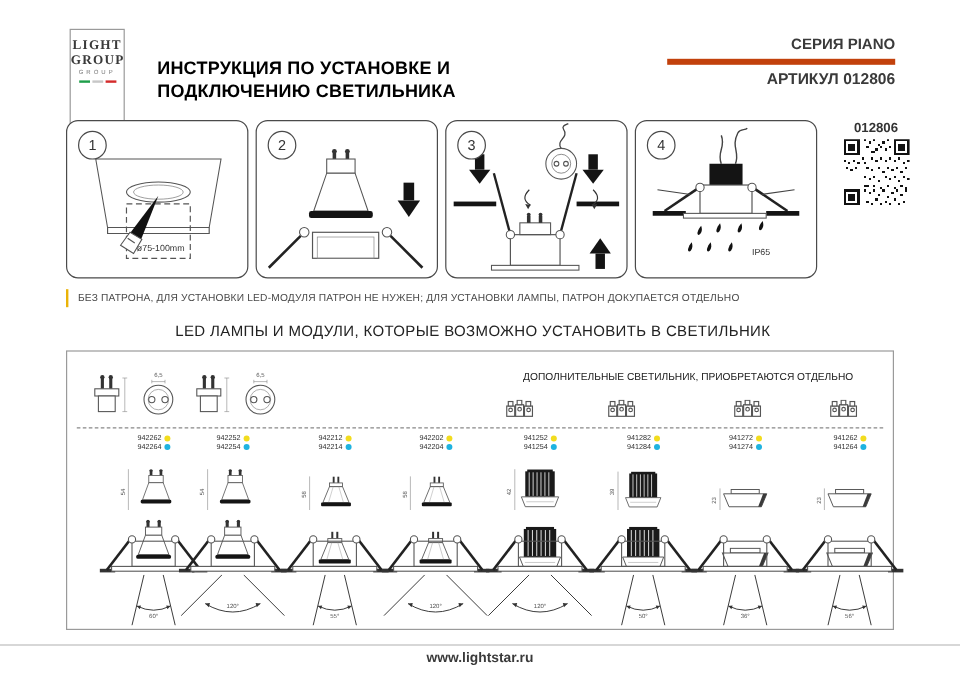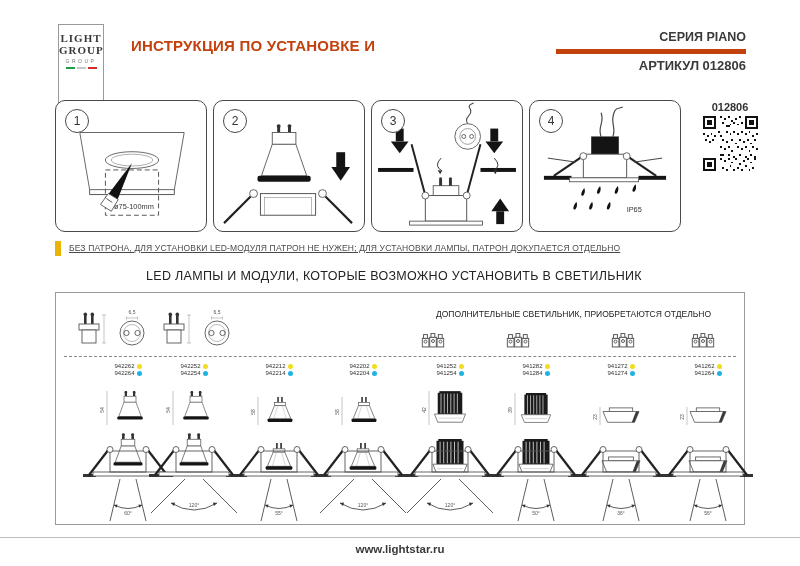--- a/index.html
+++ b/index.html
@@ -6,35 +6,35 @@
   .page{position:relative;width:800px;height:566px;background:#fff;overflow:hidden;
         font-family:"Liberation Sans",sans-serif;color:#3a3a3a;}
   .abs{position:absolute;}
 
   
   .logo{left:58px;top:24px;width:46px;height:81px;border:1px solid #9a9a9a;text-align:center;box-sizing:border-box;padding-top:7px;}
   .logo .l1{font-family:"Liberation Serif",serif;font-weight:bold;font-size:11px;letter-spacing:1px;line-height:12px;color:#3a3a3a;}
   .logo .grp{font-size:5px;letter-spacing:2.5px;color:#777;margin-top:2px;}
   .flag{display:flex;justify-content:center;gap:2px;margin-top:3px;}
   .flag span{display:inline-block;width:9px;height:2px;}
-  .title{left:131px;top:36px;font-size:15px;font-weight:bold;line-height:19px;color:#c2410c;letter-spacing:0.2px;}
+  .title{left:131px;top:48px;font-size:15px;font-weight:bold;line-height:19px;color:#000000;letter-spacing:0.2px;}
   .hdr-right{left:556px;top:30px;width:190px;text-align:right;}
   .hdr-right .series{font-size:12.5px;font-weight:bold;padding-bottom:5px;border-bottom:5px solid #c2410c;}
   .hdr-right .article{font-size:13px;font-weight:bold;margin-top:4px;}
 
   
   .stepbox{top:100px;width:152px;height:132px;border:1.5px solid #4a4a4a;border-radius:10px;box-sizing:border-box;background:#fff;}
   .badge{position:absolute;left:9px;top:8px;width:22px;height:22px;border:1.2px solid #4a4a4a;border-radius:50%;
          font-size:12px;line-height:22px;text-align:center;color:#333;background:#fff;}
   .stepbox svg{position:absolute;left:0;top:0;width:100%;height:100%;}
   .qrlabel{left:700px;top:101px;width:60px;text-align:center;font-size:11px;font-weight:bold;color:#333;}
   .qr{left:703px;top:116px;width:55px;height:55px;}
 
-  .note{left:55px;top:241px;width:660px;border-left:6px solid #eab308;padding-left:8px;
-        font-size:8.5px;color:#4a4a4a;line-height:15px;letter-spacing:0.15px;text-decoration:underline;}
+  .note{left:55px;top:241px;width:660px;border-left:2px solid #eab308;padding-left:8px;
+        font-size:8.5px;color:#4a4a4a;line-height:15px;letter-spacing:0.15px;}
 
   .section-title{left:0;top:269px;width:788px;text-align:center;font-size:12.5px;color:#222;letter-spacing:0.3px;}
 
   .ledbox{left:55px;top:292px;width:690px;height:233px;border:1px solid #9a9a9a;box-sizing:border-box;background:#fff;}
   .extra{position:absolute;left:330px;top:16px;width:375px;text-align:center;font-size:8.5px;color:#222;}
   .dashline{position:absolute;left:8px;right:8px;top:63px;border-top:1px dashed #888;}
   .pinspec{position:absolute;top:14px;width:88px;height:45px;}
   .terminal{position:absolute;top:40px;width:24px;height:15px;}
 
   .col{position:absolute;top:70px;width:66px;}
@@ -159,20 +159,21 @@
     <div class="l1">GROUP</div>
     <div class="grp">GROUP</div>
     <div class="flag">
       <span style="background:#1e9e4a"></span>
         <span style="background:#c7c7c7"></span>
         <span style="background:#d42b2b"></span>
     </div>
   </div>
   <div class="abs title">
     <div>ИНСТРУКЦИЯ ПО УСТАНОВКЕ И</div>
+    <div>ПОДКЛЮЧЕНИЮ СВЕТИЛЬНИКА</div>
   </div>
   <div class="abs hdr-right">
     <div class="series">СЕРИЯ PIANO</div>
     <div class="article">АРТИКУЛ 012806</div>
   </div>
 
   <div class="abs stepbox" style="left:55px">
     <svg viewBox="0 0 152 132">
       <polygon points="24,32 130,32 120,90 34,90" class="ln" stroke-width="1.1"></polygon>
       <polyline points="34,90 34,95 120,95 120,90" fill="none" stroke="#555" stroke-width="1"></polyline>

